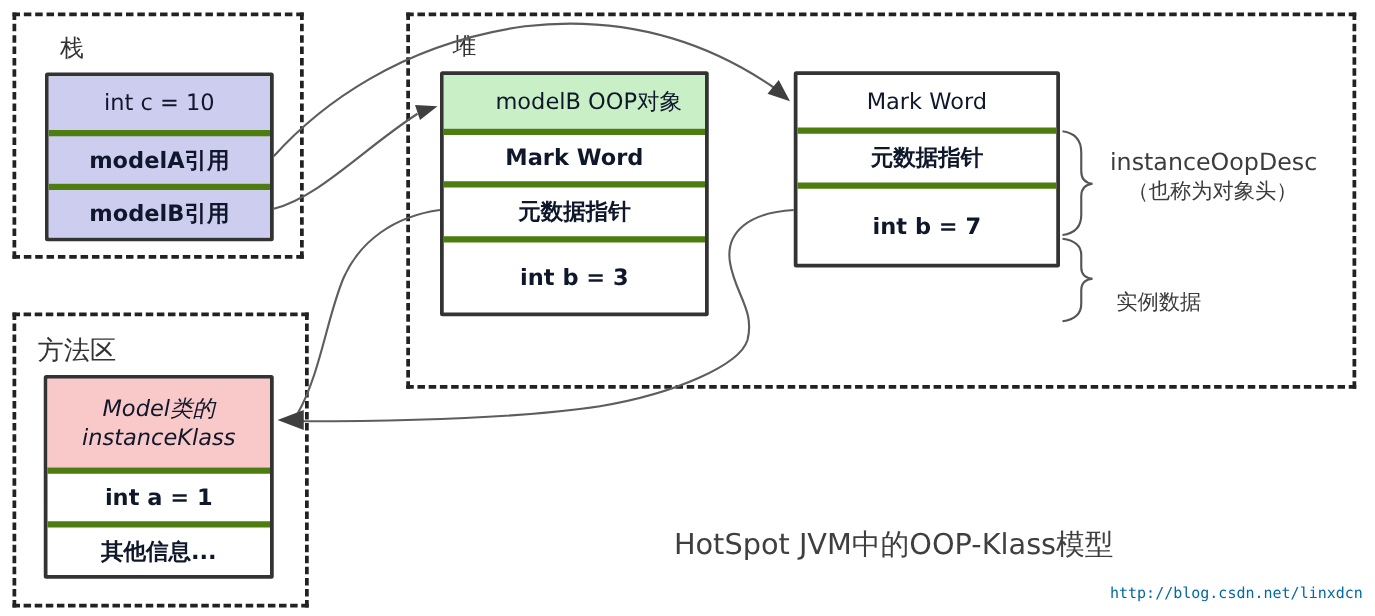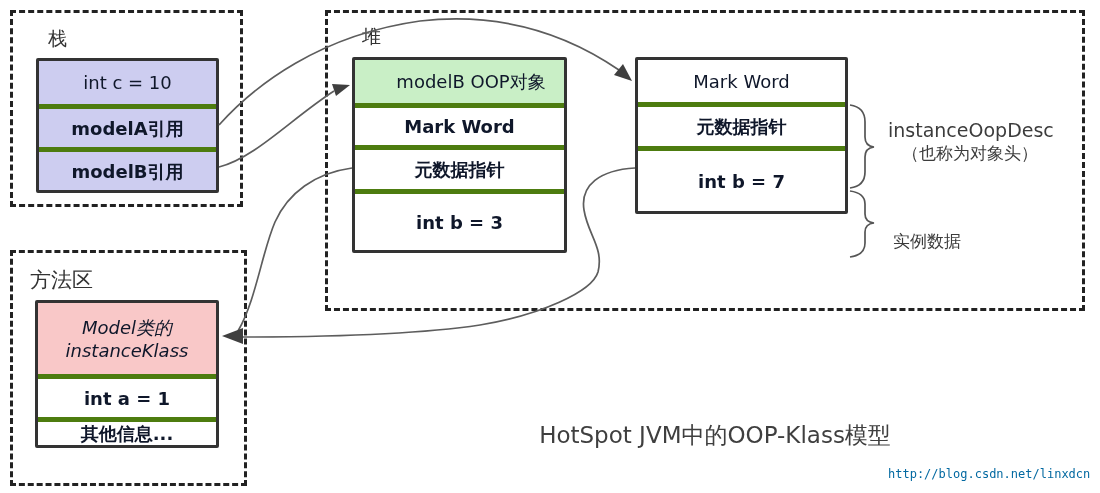--- a/index.html
+++ b/index.html
@@ -69,21 +69,21 @@
   <div class="anno l2" style="left:893px;top:211px;font-size:17px;margin-top:19px;">实例数据</div>
 
   <div class="dashed-box" style="left:10px;top:250px;width:237px;height:236px;"></div>
   <div class="region-label" style="left:30px;top:266px;font-size:21px;">方法区</div>
   <div class="mem-table" style="left:35px;top:300px;width:184px;">
     <div class="cell hdr-klass" style="height:71px;">
       <span>Model类的</span>
       <span>instanceKlass</span>
     </div>
     <div class="cell" style="height:43px;">int a = 1</div>
-    <div class="cell" style="height:28px;">其他信息...</div>
+    <div class="cell" style="height:43px;">其他信息...</div>
   </div>
 
   <div id="caption">HotSpot JVM中的OOP-Klass模型</div>
   <div id="watermark">http://blog.csdn.net/linxdcn</div>
 
   <svg id="overlay" width="1100" height="493" viewBox="0 0 1100 493">
 
     <path class="arrow-line" d="M 219 125 C 255 85, 320 35, 420 21 C 500 12, 565 33, 619 70"></path>
     <polygon class="arrow-head" points="632,81 614,75 623,64"></polygon>
 

